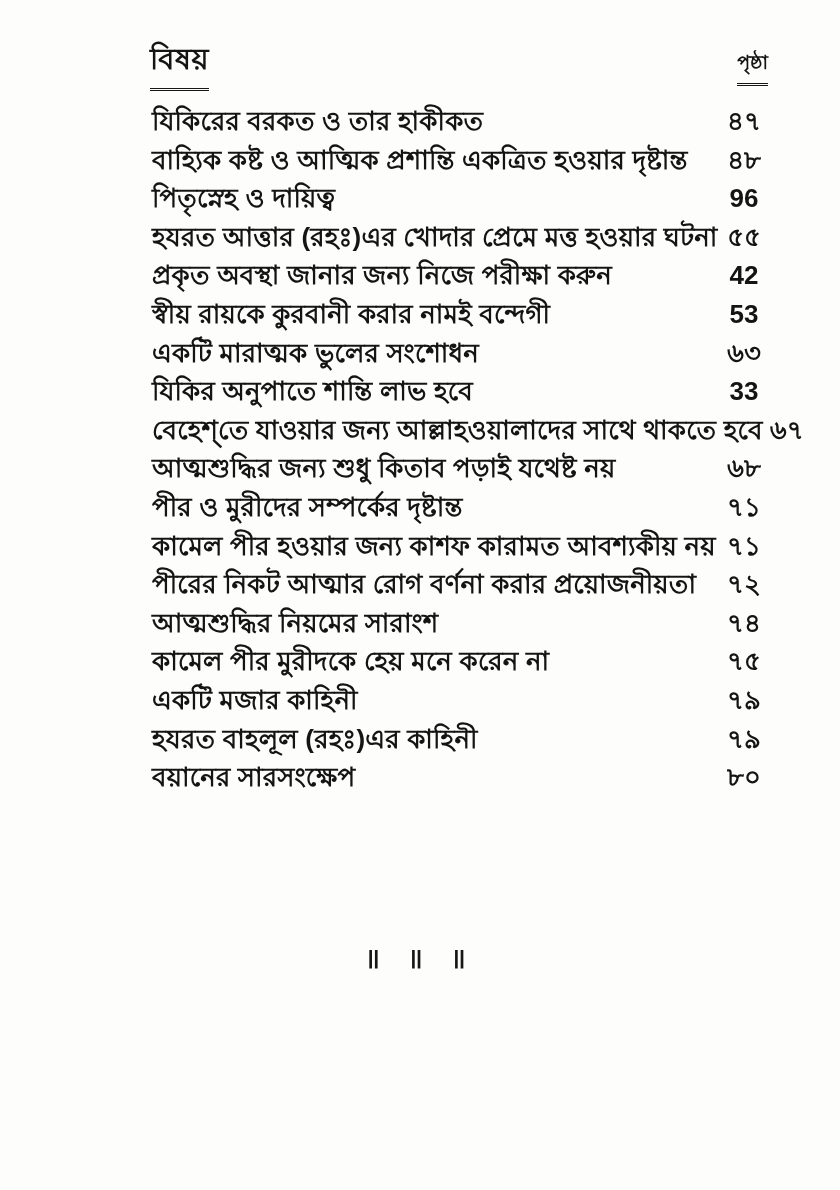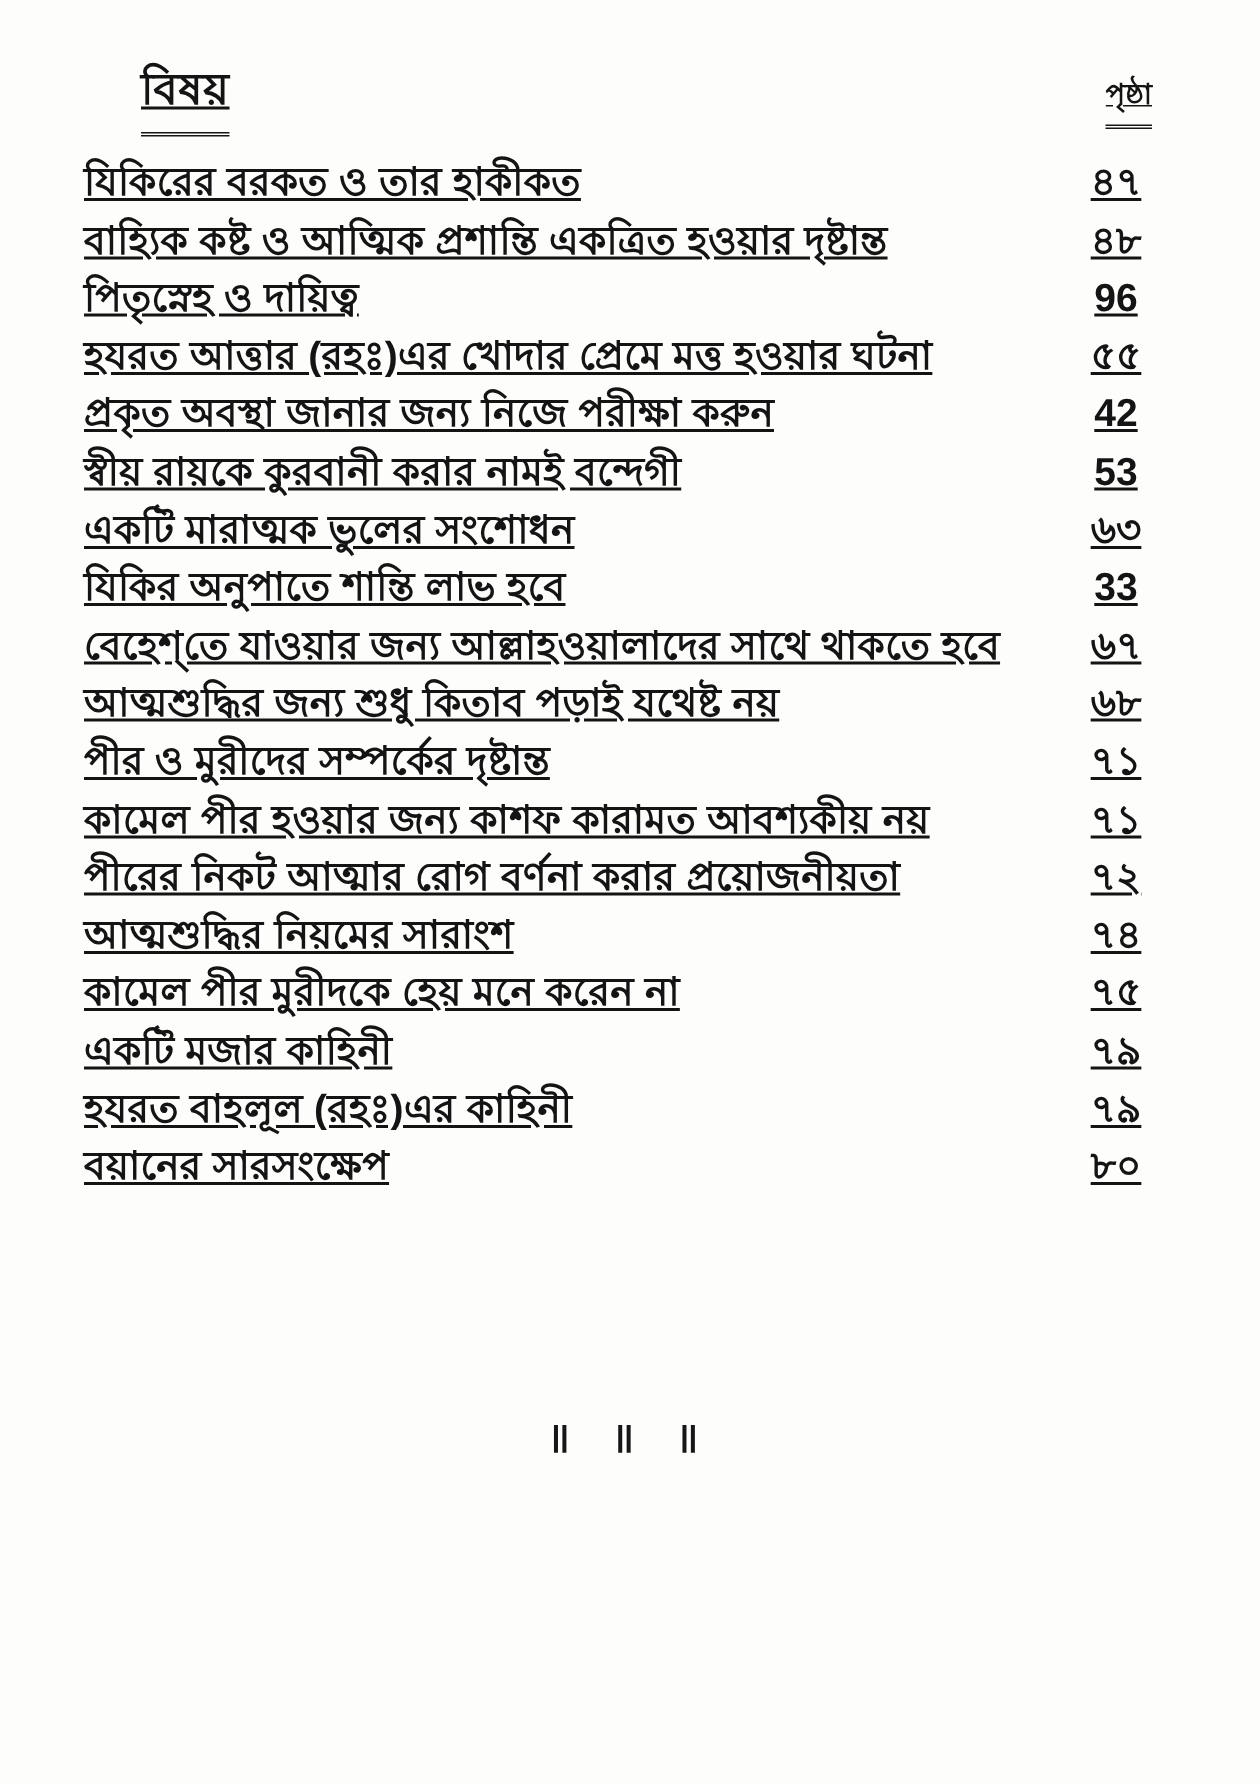--- a/index.html
+++ b/index.html
@@ -12,23 +12,22 @@
     background: #fdfdfb;
     font-family: "Liberation Sans", "DejaVu Sans", sans-serif;
     color: #141414;
     overflow: hidden;
     position: relative;
   }
   .page {
     box-sizing: border-box;
     width: 840px;
     height: 1190px;
-    padding: 36px 72px 0 56px;
+    padding: 36px 72px 0 112px;
     background: #fdfdfb;
-    text-decoration: underline;
   }
   
   .toc-header {
     display: flex;
     justify-content: space-between;
     align-items: baseline;
     margin-bottom: 10px;
   }
   .toc-header .subject {
     margin-left: 38px;
@@ -52,20 +51,21 @@
     display: flex;
     justify-content: space-between;
     align-items: baseline;
     height: 38.6px;
   }
   .toc-row .title {
     font-size: 26px;
     font-weight: 600;
     letter-spacing: 0.2px;
     white-space: nowrap;
+    margin-left: 40px;
   }
   .toc-row .pg {
     font-size: 26px;
     font-weight: 600;
     min-width: 48px;
     text-align: center;
   }
   
   .footer-mark {
     position: absolute;

